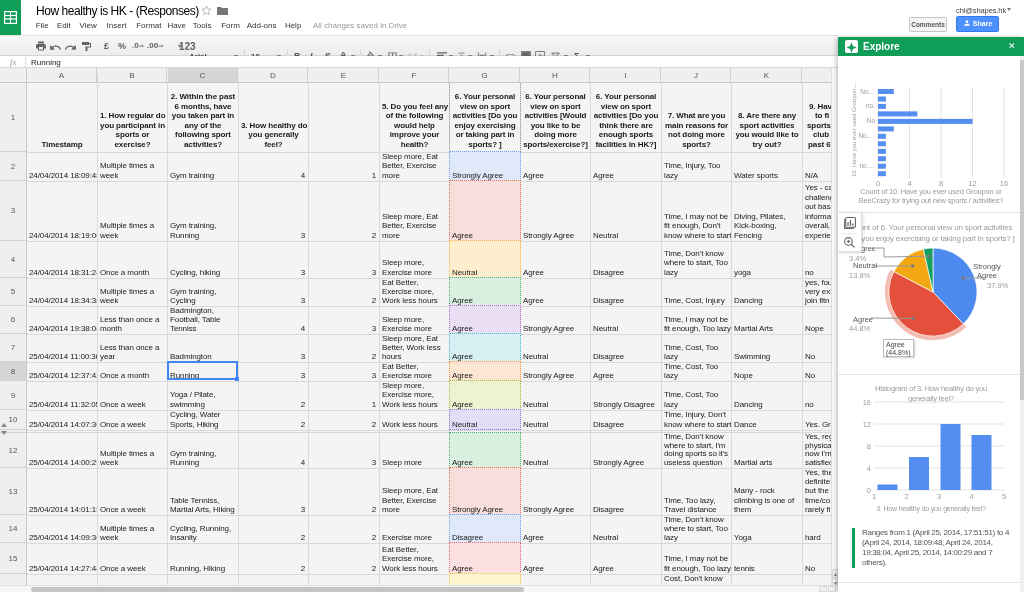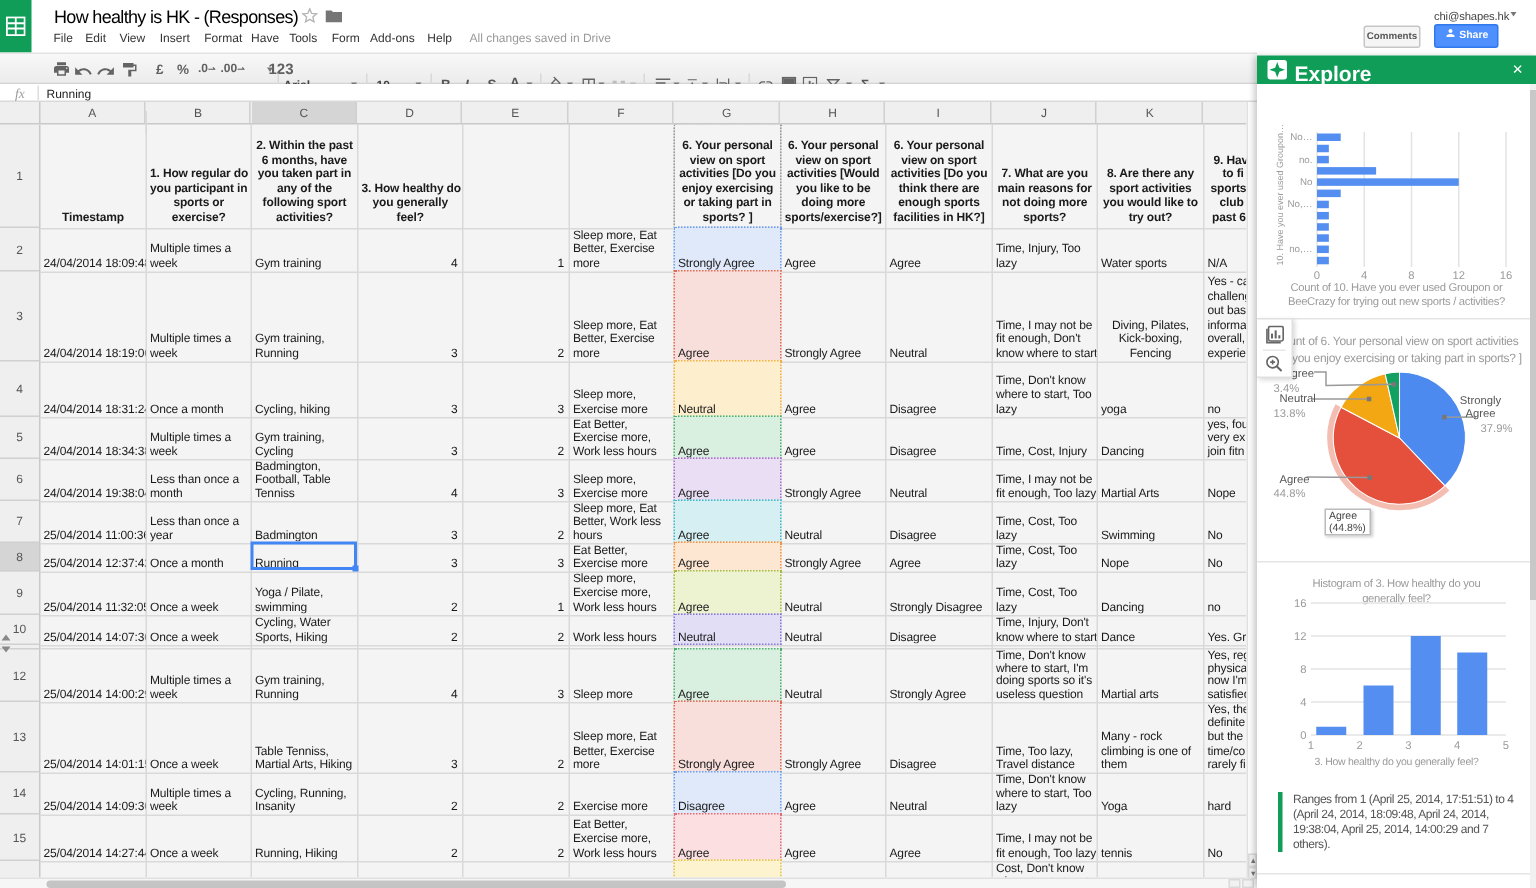--- a/index.html
+++ b/index.html
@@ -65,20 +65,23 @@
       </div>
       <div class="cell" style="left:98px;top:15px;width:69px;height:68px;text-align:center;font-weight:bold;padding-bottom:2px;">
         <div>1. How regular do<br>you participant in<br>sports or<br>exercise?</div>
       </div>
       <div class="cell" style="left:168px;top:15px;width:70px;height:68px;text-align:center;font-weight:bold;padding-bottom:2px;">
         <div>2. Within the past<br>6 months, have<br>you taken part in<br>any of the<br>following sport<br>activities?</div>
       </div>
       <div class="cell" style="left:239px;top:15px;width:69px;height:68px;text-align:center;font-weight:bold;padding-bottom:2px;">
         <div>3. How healthy do<br>you generally<br>feel?</div>
       </div>
+      <div class="cell" style="left:380px;top:15px;width:69px;height:68px;text-align:center;font-weight:bold;padding-bottom:2px;">
+        <div>5. Do you feel any<br>of the following<br>would help<br>improve your<br>health?</div>
+      </div>
       <div class="cell" style="left:450px;top:15px;width:70px;height:68px;text-align:center;font-weight:bold;padding-bottom:2px;">
         <div>6. Your personal<br>view on sport<br>activities [Do you<br>enjoy exercising<br>or taking part in<br>sports? ]</div>
       </div>
       <div class="cell" style="left:521px;top:15px;width:69px;height:68px;text-align:center;font-weight:bold;padding-bottom:2px;">
         <div>6. Your personal<br>view on sport<br>activities [Would<br>you like to be<br>doing more<br>sports/exercise?]</div>
       </div>
       <div class="cell" style="left:591px;top:15px;width:70px;height:68px;text-align:center;font-weight:bold;padding-bottom:2px;">
         <div>6. Your personal<br>view on sport<br>activities [Do you<br>think there are<br>enough sports<br>facilities in HK?]</div>
       </div>
       <div class="cell" style="left:662px;top:15px;width:69px;height:68px;text-align:center;font-weight:bold;padding-bottom:2px;">
@@ -151,21 +154,21 @@
       </div>
       <div class="cell" style="left:521px;top:113px;width:69px;height:59px;text-align:left;line-height:9.5px;">
         <div>Strongly Agree</div>
       </div>
       <div class="cell" style="left:591px;top:113px;width:70px;height:59px;text-align:left;line-height:9.5px;">
         <div>Neutral</div>
       </div>
       <div class="cell" style="left:662px;top:113px;width:69px;height:59px;text-align:left;line-height:9.5px;">
         <div>Time, I may not be<br>fit enough, Don't<br>know where to start</div>
       </div>
-      <div class="cell" style="left:732px;top:113px;width:70px;height:59px;text-align:center;line-height:9.5px;">
+      <div class="cell" style="left:732px;top:113px;width:70px;height:59px;text-align:left;line-height:9.5px;">
         <div>Diving, Pilates,<br>Kick-boxing,<br>Fencing</div>
       </div>
       <div class="cell" style="left:803px;top:113px;width:70px;height:59px;text-align:left;line-height:9.5px;">
         <div>Yes - ca<br>challeng<br>out bas<br>informa<br>overall,<br>experie</div>
       </div>
       <div class="cell" style="left:27px;top:173px;width:70px;height:36px;text-align:left;line-height:9.5px;">
         <div>24/04/2014 18:31:24</div>
       </div>
       <div class="cell" style="left:98px;top:173px;width:69px;height:36px;text-align:left;line-height:9.5px;">
         <div>Once a month</div>
@@ -727,21 +730,21 @@
     <div class="abs" style="left:0;top:56px;width:838px;height:12px;background:#fff;border-bottom:1px solid #d9d9d9">
       <div class="abs" style="left:10px;top:1px;font-size:9px;color:#999;font-style:italic;font-family:'Liberation Serif',serif">fx</div>
       <div class="abs" style="left:25px;top:1px;width:1px;height:10px;background:#ddd"></div>
       <div class="abs" style="left:31px;top:2px;font-size:8px;color:#222">Running</div>
     </div>
     <div class="abs" style="left:838px;top:37px;width:186px;height:555px;background:#fff;box-shadow:-2px 0 4px rgba(0,0,0,0.2)">
       <div class="abs" style="left:0;top:0;width:186px;height:19px;background:#0f9d58">
         <div class="abs" style="left:7px;top:3px;width:13px;height:13px;background:#fff;border-radius:2px"><svg width="13" height="13" viewBox="0 0 24 24">
             <path d="M12 2.5 L14.6 9.4 L21.5 12 L14.6 14.6 L12 21.5 L9.4 14.6 L2.5 12 L9.4 9.4 Z" fill="#0f9d58"></path>
           </svg></div>
-        <div class="abs" style="left:25px;top:4px;font-size:14px;font-weight:bold;color:#fff">Explore</div>
+        <div class="abs" style="left:25px;top:4px;font-size:10px;font-weight:bold;color:#fff">Explore</div>
         <div class="abs" style="left:170px;top:4px;font-size:9px;color:#fff">✕</div>
       </div>
       <svg class="abs" style="left:10px;top:51px" width="166" height="125" viewBox="0 0 166 125">
         <line x1="30.0" y1="0" x2="30.0" y2="90" stroke="#e3e3e3" stroke-width="1"></line>
         <line x1="61.5" y1="0" x2="61.5" y2="90" stroke="#e3e3e3" stroke-width="1"></line>
         <line x1="93.0" y1="0" x2="93.0" y2="90" stroke="#e3e3e3" stroke-width="1"></line>
         <line x1="124.5" y1="0" x2="124.5" y2="90" stroke="#e3e3e3" stroke-width="1"></line>
         <line x1="156.0" y1="0" x2="156.0" y2="90" stroke="#e3e3e3" stroke-width="1"></line>
         <rect x="30" y="1.0" width="15.8" height="5" fill="#548ef0"></rect>
         <rect x="30" y="8.5" width="7.9" height="5" fill="#548ef0"></rect>

